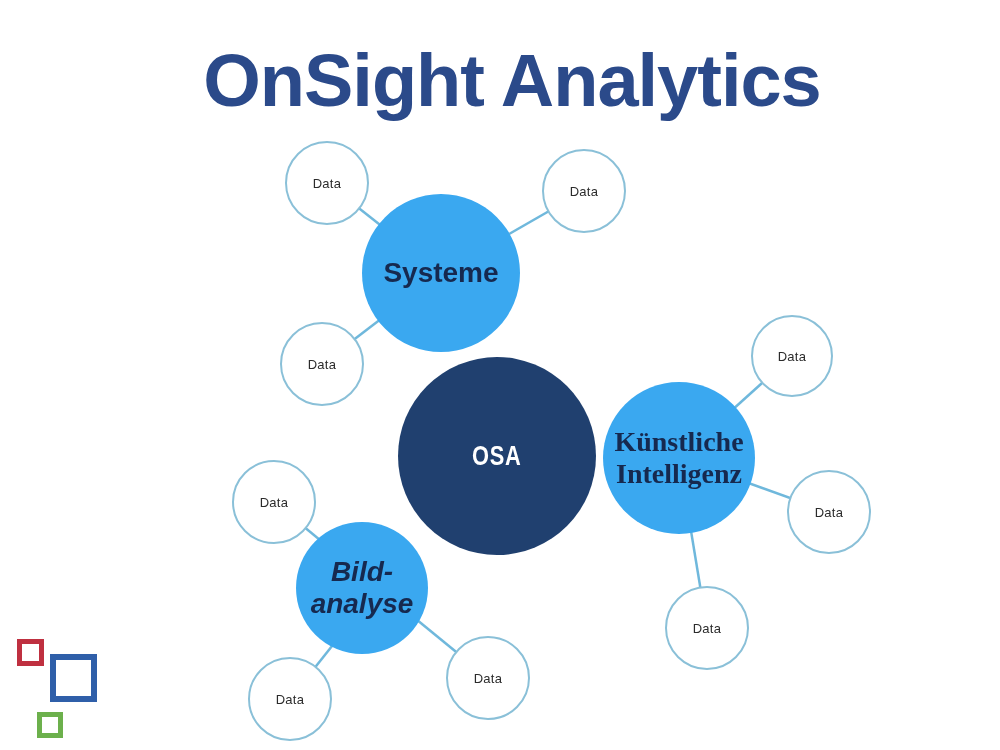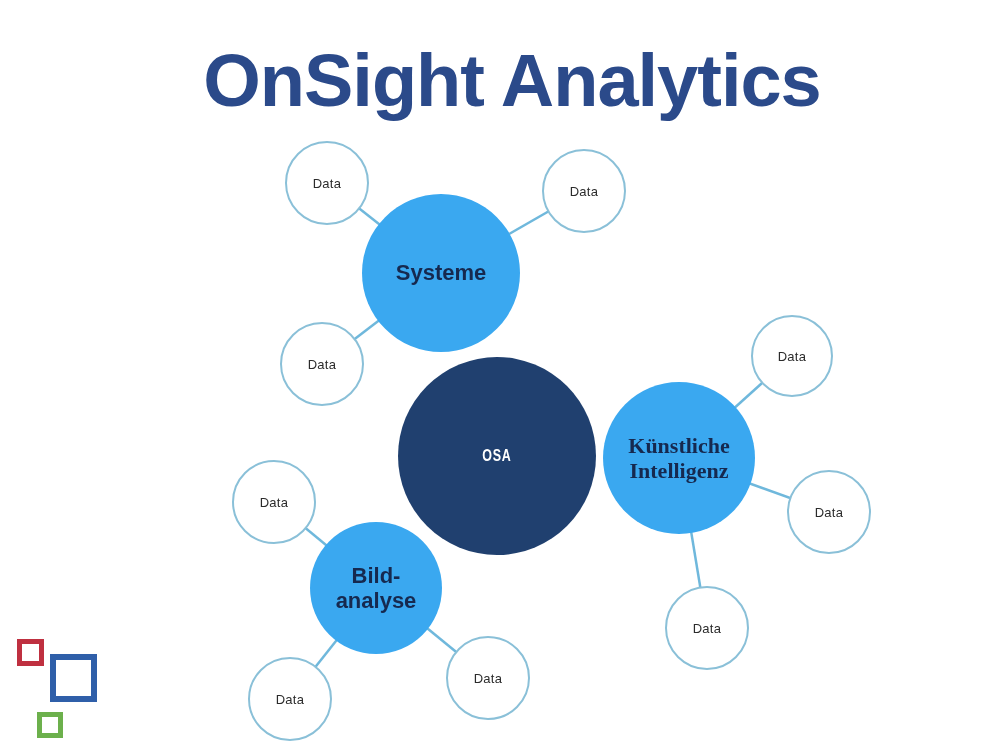--- a/index.html
+++ b/index.html
@@ -46,49 +46,49 @@
     align-items: center;
     justify-content: center;
     text-align: center;
     box-sizing: border-box;
   }
 
   .node.branch {
     background: var(--branch-fill, #3aa8f0);
     color: var(--branch-text, #16294f);
     font-weight: bold;
-    font-size: 22px;
+    font-size: 28px;
     line-height: 1.15;
   }
 
   .node.center {
     background: var(--center-node-fill, #20406f);
     color: #ffffff;
     font-weight: bold;
-    font-size: 16px;
+    font-size: 28px;
   }
   .node.center .condensed {
     display: inline-block;
     transform: scaleX(0.78);
     letter-spacing: 1px;
   }
 
   .node.data {
     background: #ffffff;
     border: 2px solid var(--data-stroke, #8ac0d8);
     color: var(--data-text, #2b2b2b);
     font-size: 13px;
     letter-spacing: 0.3px;
   }
 
   
   .n-systeme { left: 362px; top: 194px; width: 158px; height: 158px; }
   .n-osa     { left: 398px; top: 357px; width: 198px; height: 198px; }
   .n-ki      { left: 603px; top: 382px; width: 152px; height: 152px; font-size: 21px; font-family: Liberation Serif, serif; }
-  .n-bild    { left: 310px; top: 522px; width: 132px; height: 132px; }
+  .n-bild    { left: 296px; top: 522px; width: 132px; height: 132px; font-style: italic; }
 
   .d-s1 { left: 285px; top: 141px; width: 84px; height: 84px; }
   .d-s2 { left: 542px; top: 149px; width: 84px; height: 84px; }
   .d-s3 { left: 280px; top: 322px; width: 84px; height: 84px; }
   .d-k1 { left: 751px; top: 315px; width: 82px; height: 82px; }
   .d-k2 { left: 787px; top: 470px; width: 84px; height: 84px; }
   .d-k3 { left: 665px; top: 586px; width: 84px; height: 84px; }
   .d-b1 { left: 232px; top: 460px; width: 84px; height: 84px; }
   .d-b2 { left: 248px; top: 657px; width: 84px; height: 84px; }
   .d-b3 { left: 446px; top: 636px; width: 84px; height: 84px; }

